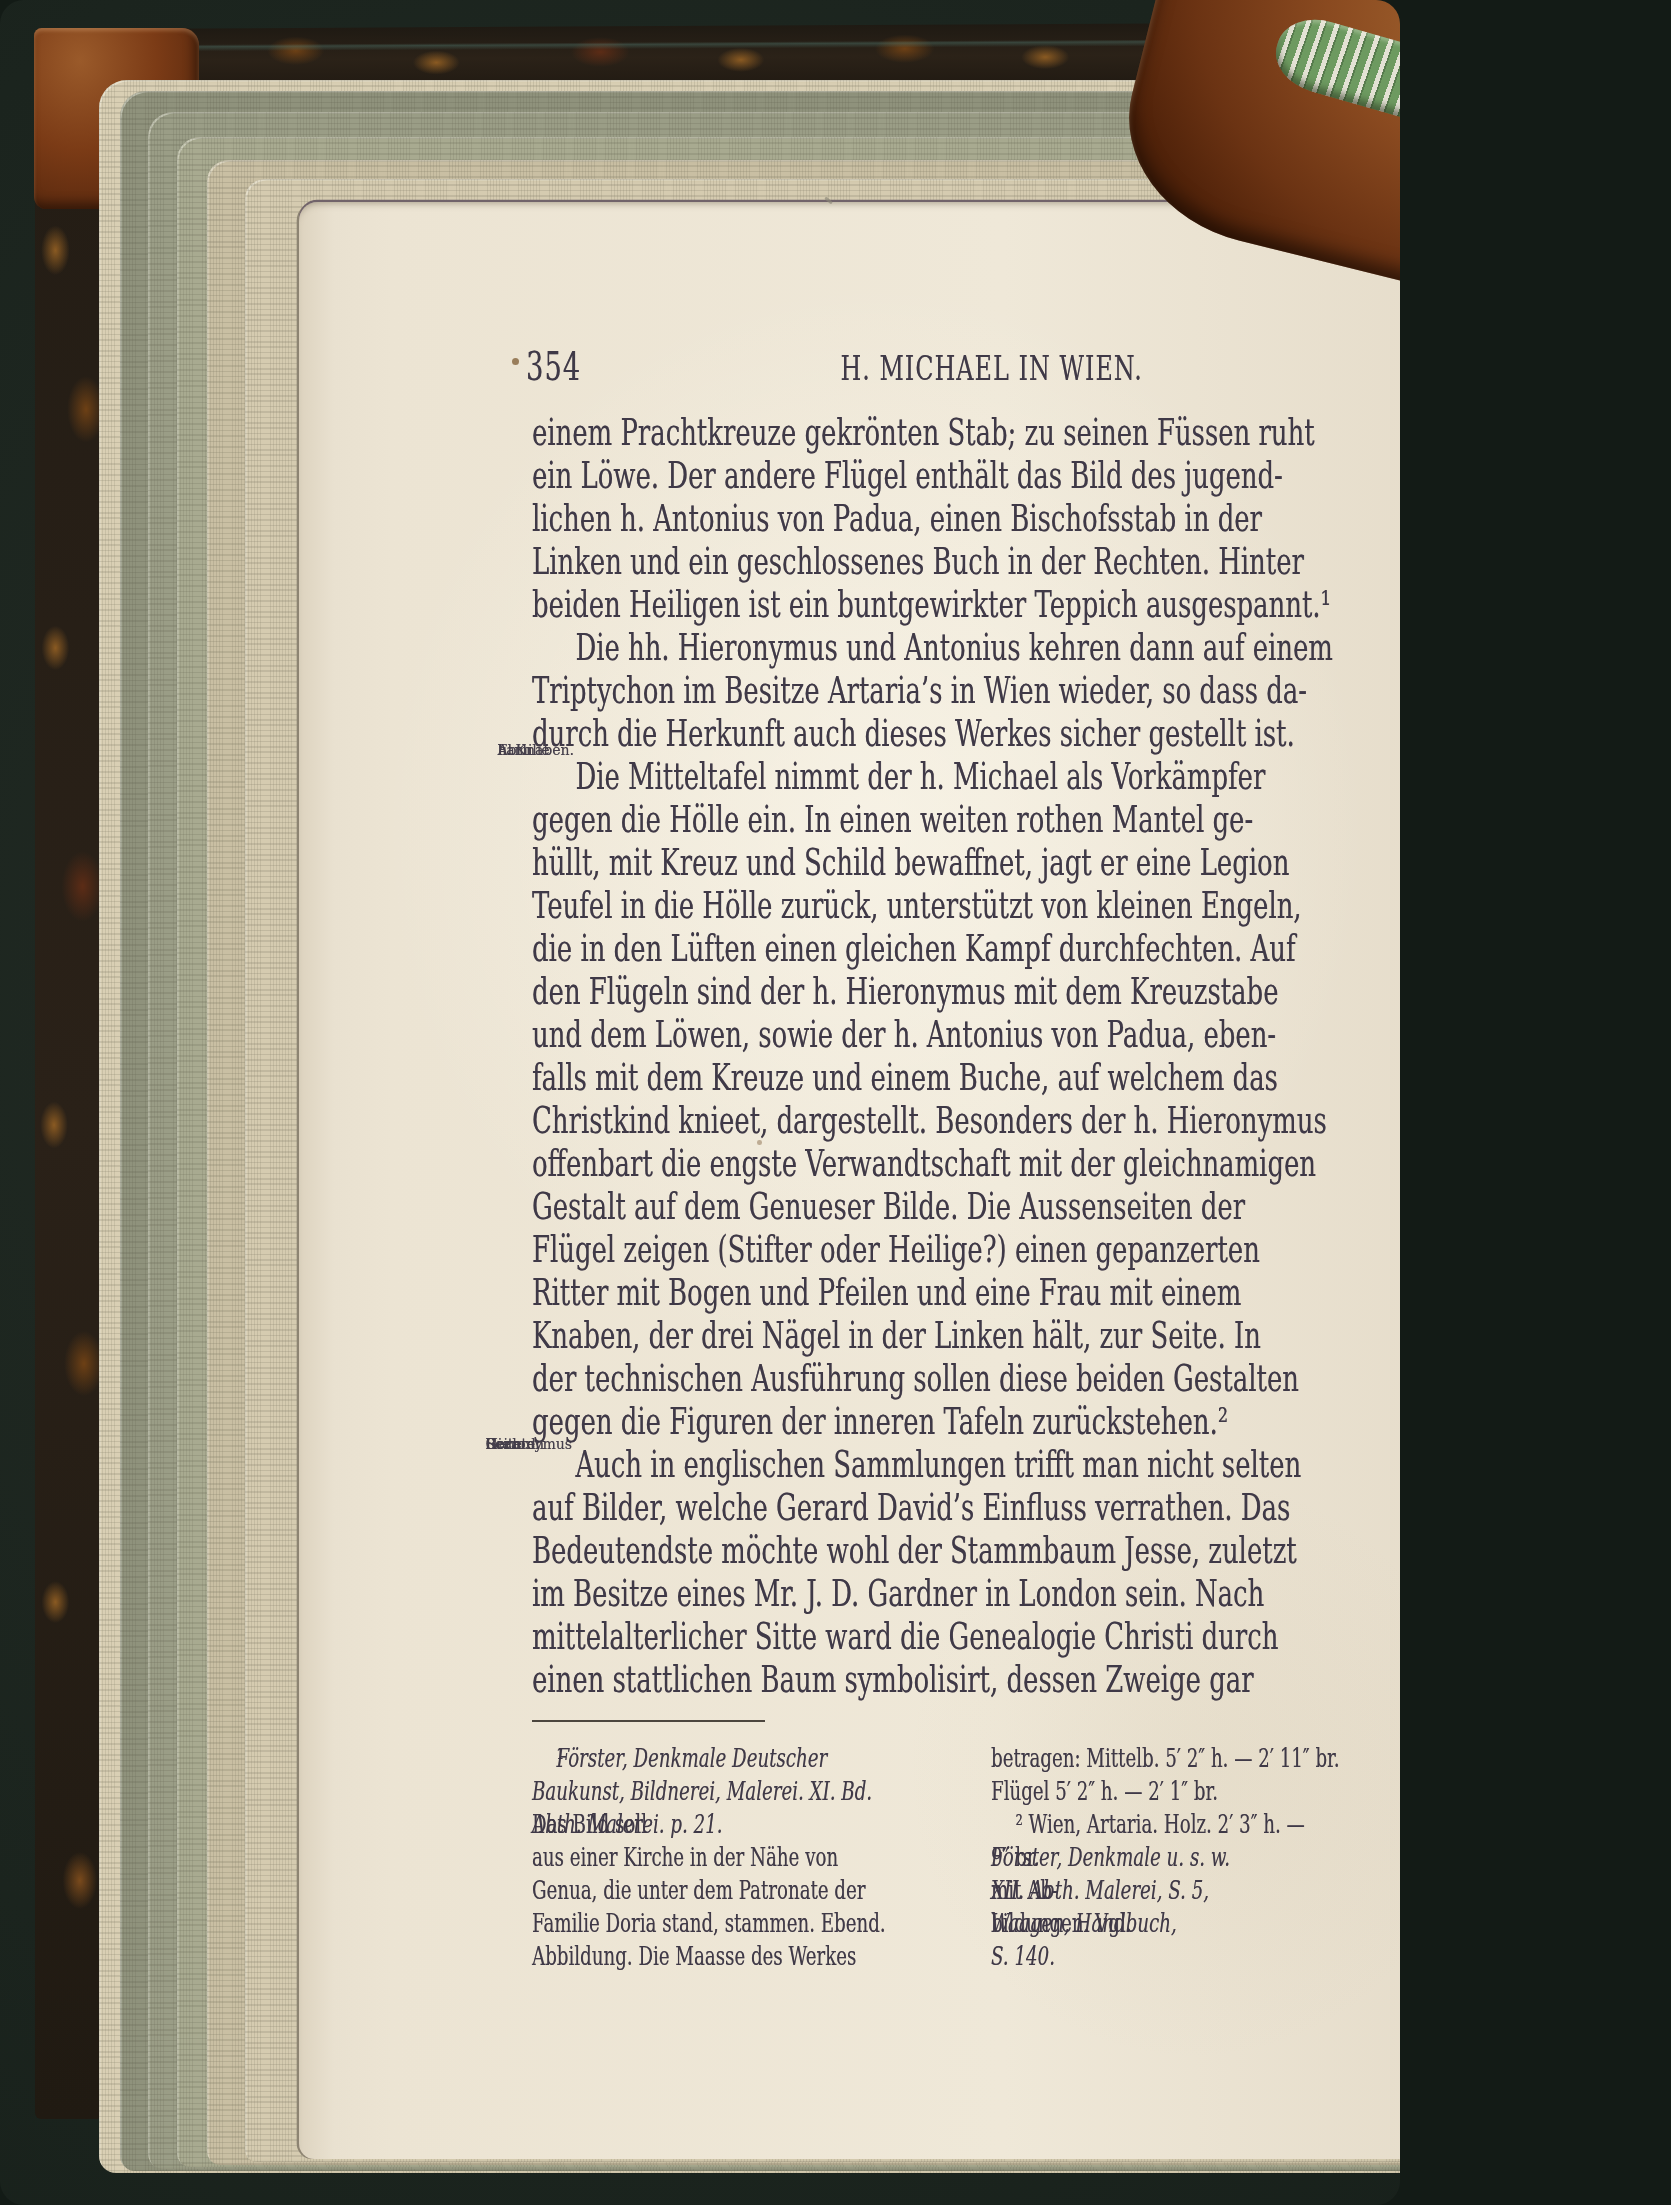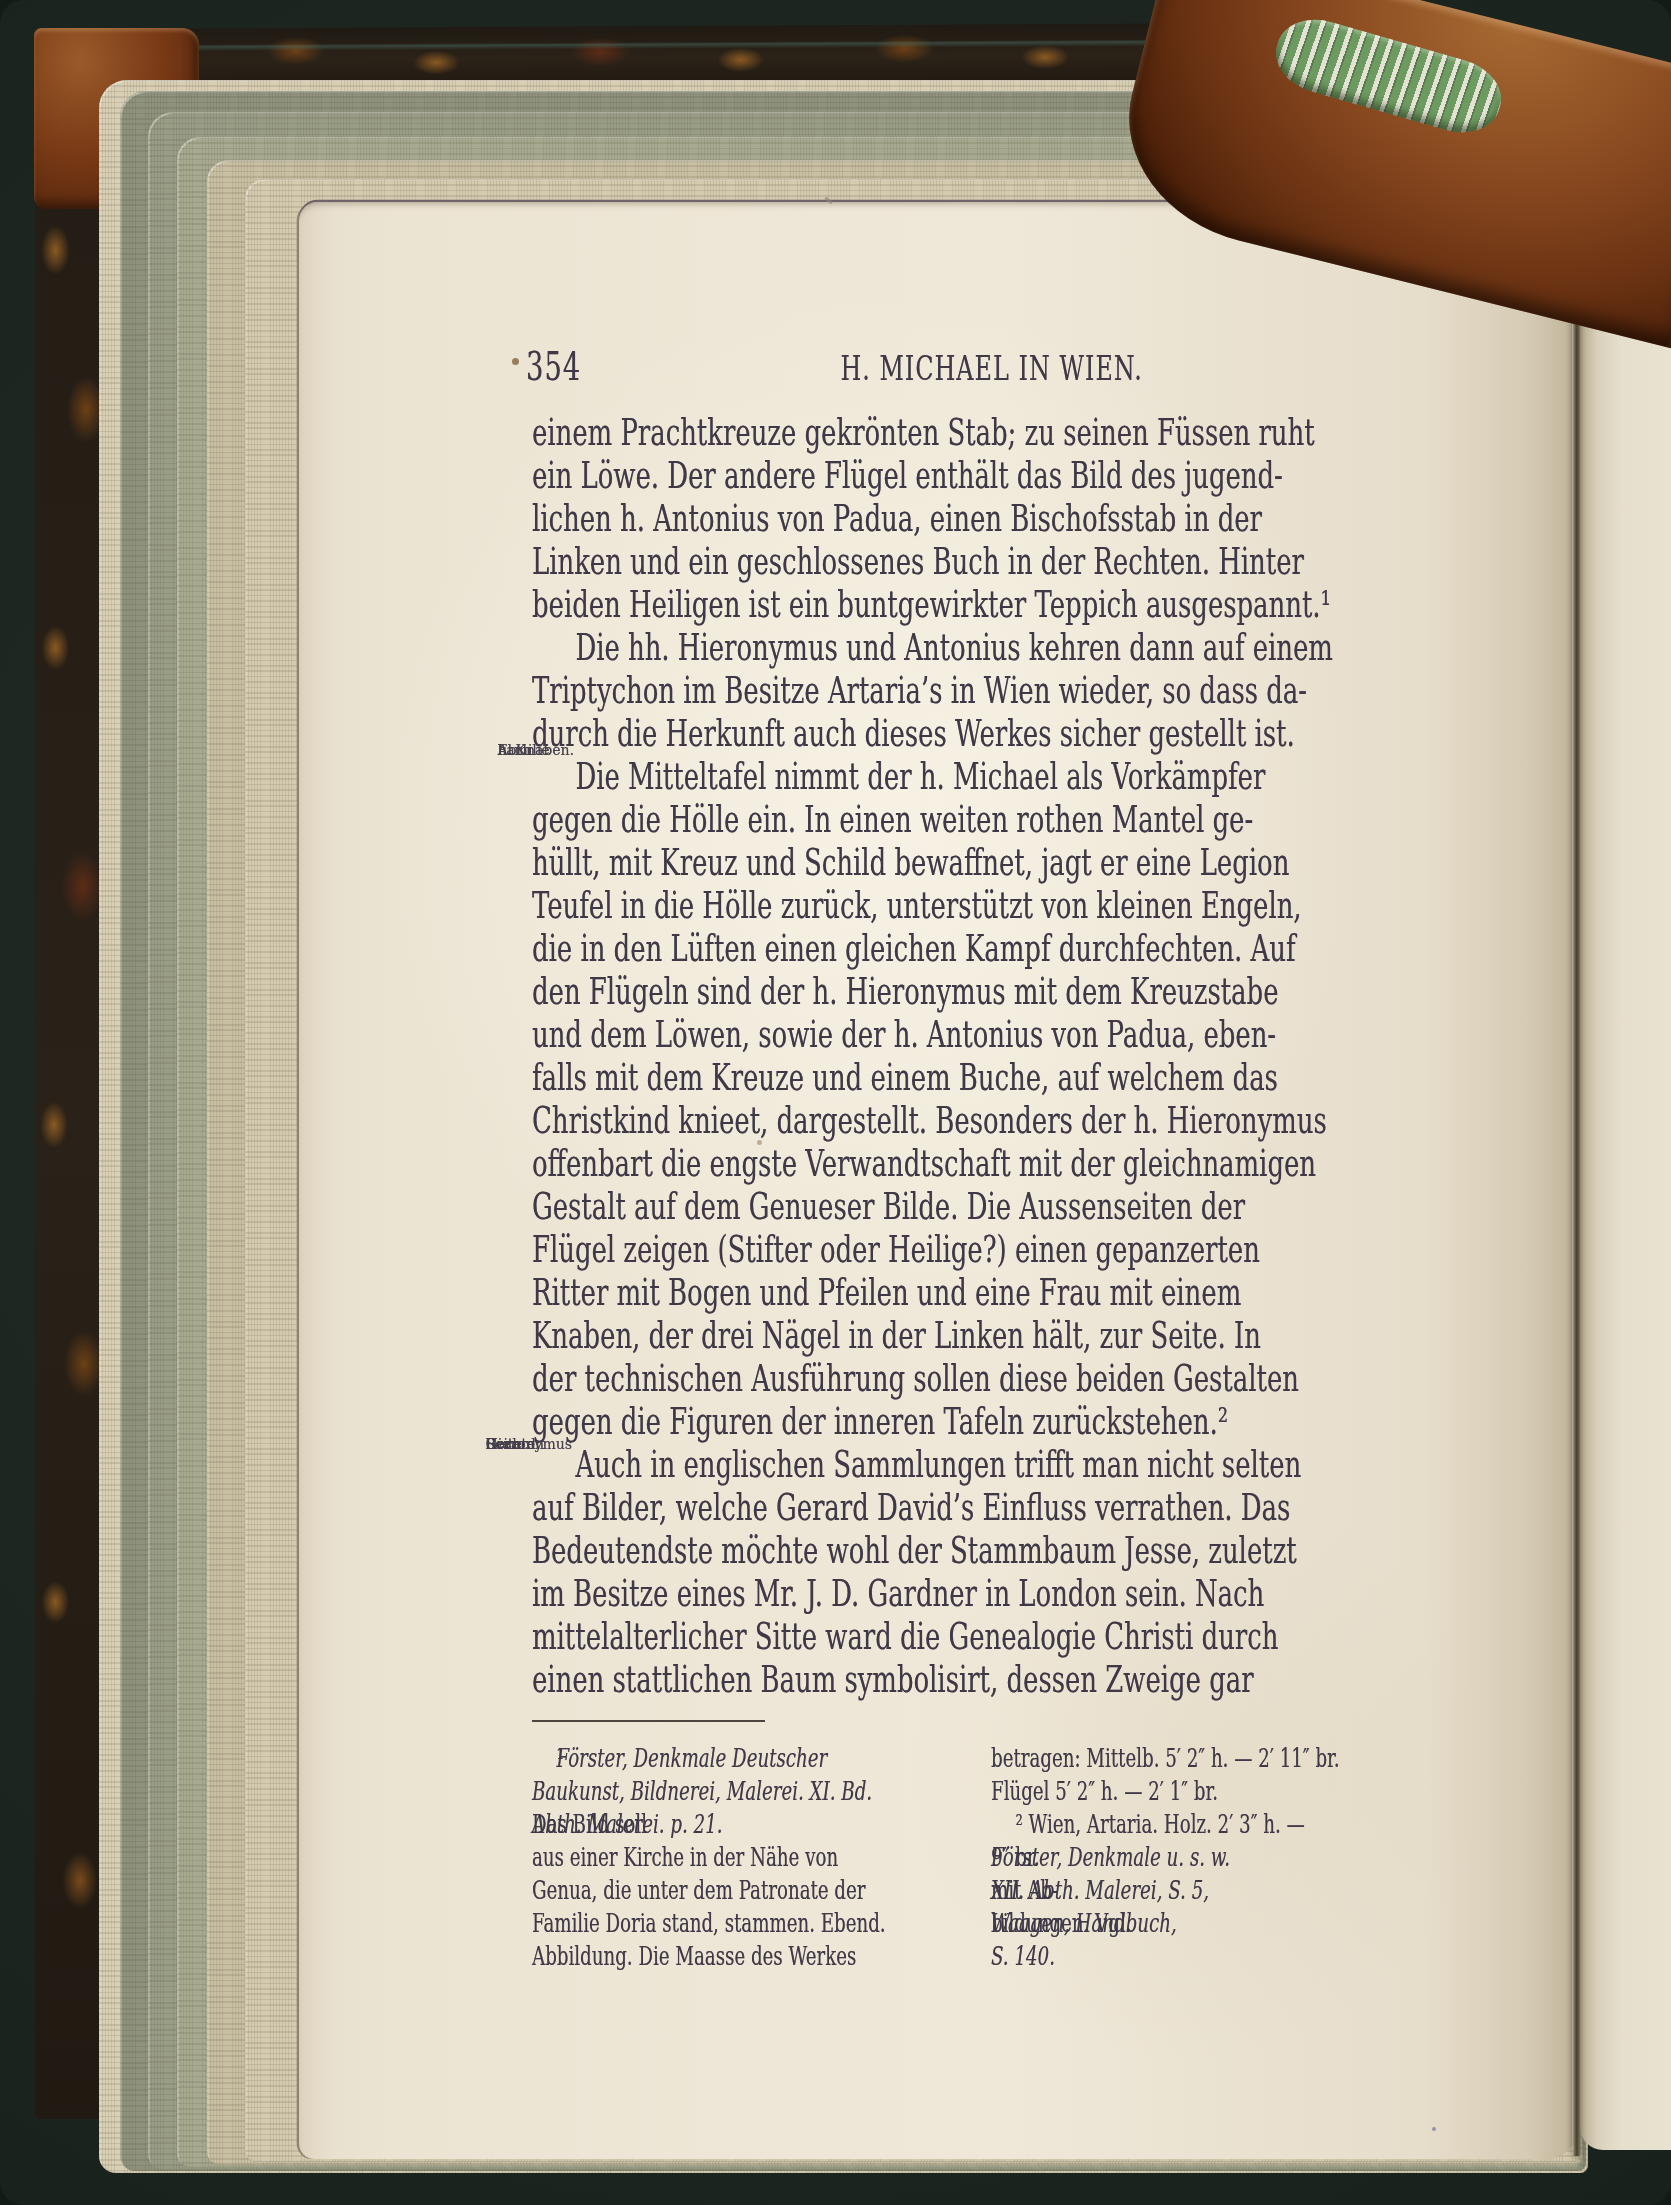--- a/index.html
+++ b/index.html
@@ -1,16 +1,16 @@
 <!DOCTYPE html>
 <html style="font-size:12.3px"><head>
 <meta charset="utf-8">
 <style>
   html,body{margin:0;padding:0;background:#131b16;}
-  .photo{position:relative;width:1671px;height:2205px;overflow:hidden;
+  .photo{position:relative;width:1400px;height:2205px;overflow:hidden;
     background:radial-gradient(130% 95% at 45% 45%, #232c25 0%, #1b241e 55%, #141c17 100%);
     font-family:"DejaVu Serif", serif;border-radius:24px;}
   .photo *{position:absolute;}
 
   
   .cover-left{left:35px;top:131px;width:68px;height:1988px;border-radius:6.2px;
     background:
       radial-gradient(23px 40px at 30% 6%,  #8a5a22 0%, transparent 62%),
       radial-gradient(29px 51px at 75% 14%, #6d4015 0%, transparent 65%),
       radial-gradient(23px 37px at 30% 26%, #8a5a22 0%, transparent 60%),

